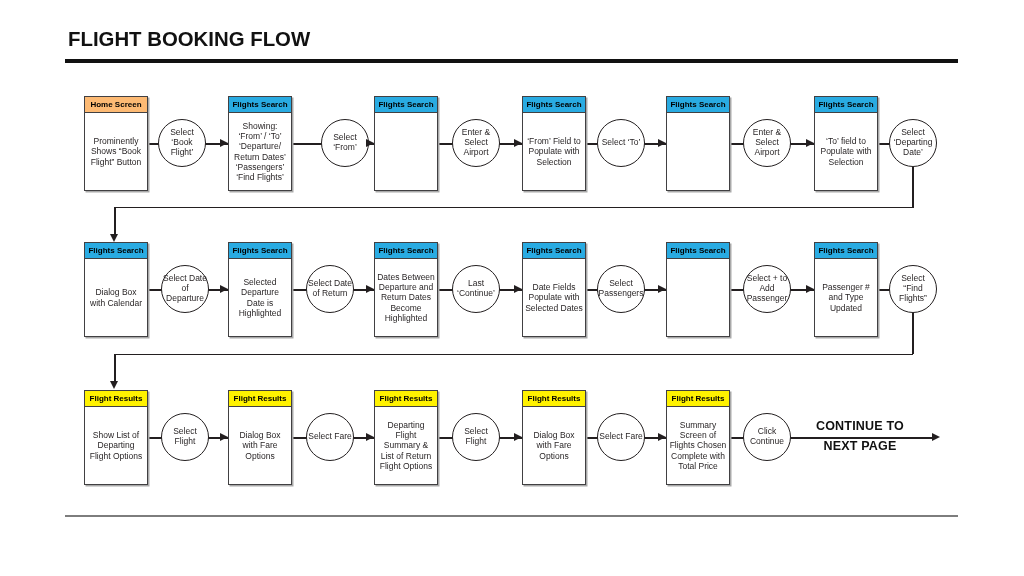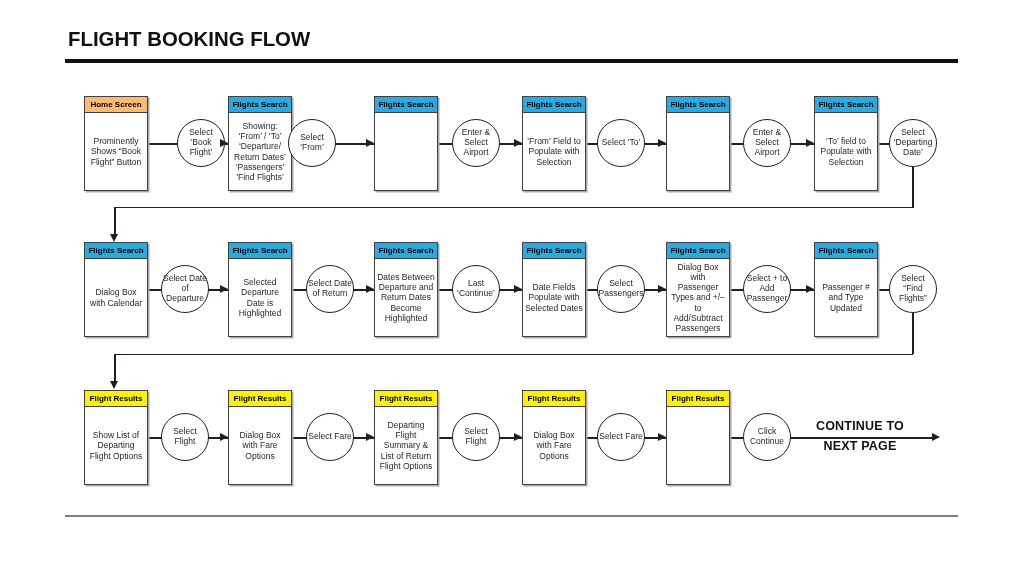--- a/index.html
+++ b/index.html
@@ -51,28 +51,28 @@
     <div class="arrow-r" style="left:136px"></div>
     <div class="arrow-r" style="left:282px"></div>
     <div class="arrow-r" style="left:430px"></div>
     <div class="arrow-r" style="left:574px"></div>
     <div class="arrow-r" style="left:722px"></div>
 
     <div class="box" style="left:0px">
       <div class="hdr" style="background: #fdba74;">Home Screen</div>
       <div class="bd">Prominently Shows “Book Flight” Button</div>
     </div>
-    <div class="circle" style="left:93px">
+    <div class="circle" style="left:74px">
       <span>Select ‘Book Flight’</span>
     </div>
     <div class="box" style="left:144px">
       <div class="hdr" style="background: rgb(41, 171, 226);">Flights Search</div>
       <div class="bd">Showing: ‘From’ / ‘To’ ‘Departure/ Return Dates’ ‘Passengers’ ‘Find Flights’</div>
     </div>
-    <div class="circle" style="left:204px">
+    <div class="circle" style="left:237px">
       <span>Select ‘From’</span>
     </div>
     <div class="box" style="left:290px">
       <div class="hdr" style="background: rgb(41, 171, 226);">Flights Search</div>
     </div>
     <div class="circle" style="left:368px">
       <span>Enter &amp; Select Airport</span>
     </div>
     <div class="box" style="left:438px">
       <div class="hdr" style="background: rgb(41, 171, 226);">Flights Search</div>
@@ -132,21 +132,20 @@
     </div>
     <div class="box" style="left:438px">
       <div class="hdr" style="background: rgb(41, 171, 226);">Flights Search</div>
       <div class="bd">Date Fields Populate with Selected Dates</div>
     </div>
     <div class="circle" style="left:513px">
       <span>Select ‘Passengers’</span>
     </div>
     <div class="box" style="left:582px">
       <div class="hdr" style="background: rgb(41, 171, 226);">Flights Search</div>
-      <div class="bd">Dialog Box with Passenger Types and +/– to Add/Subtract Passengers</div>
     </div>
     <div class="circle" style="left:659px">
       <span>Select + to Add Passenger</span>
     </div>
     <div class="box" style="left:730px">
       <div class="hdr" style="background: rgb(41, 171, 226);">Flights Search</div>
       <div class="bd">Passenger # and Type Updated</div>
     </div>
     <div class="circle" style="left:805px">
       <span>Select “Find Flights”</span>
@@ -189,20 +188,21 @@
     </div>
     <div class="box" style="left:438px">
       <div class="hdr" style="background: rgb(255, 242, 0);">Flight Results</div>
       <div class="bd">Dialog Box with Fare Options</div>
     </div>
     <div class="circle" style="left:513px">
       <span>Select Fare</span>
     </div>
     <div class="box" style="left:582px">
       <div class="hdr" style="background: rgb(255, 242, 0);">Flight Results</div>
+      <div class="bd">Summary Screen of Flights Chosen Complete with Total Price</div>
     </div>
     <div class="circle" style="left:659px">
       <span>Click Continue</span>
     </div>
 
     <div class="cont-line cl1">CONTINUE TO</div>
     <div class="cont-line cl2">NEXT PAGE</div>
   </div>
 
   <div class="rule-bottom"></div>

